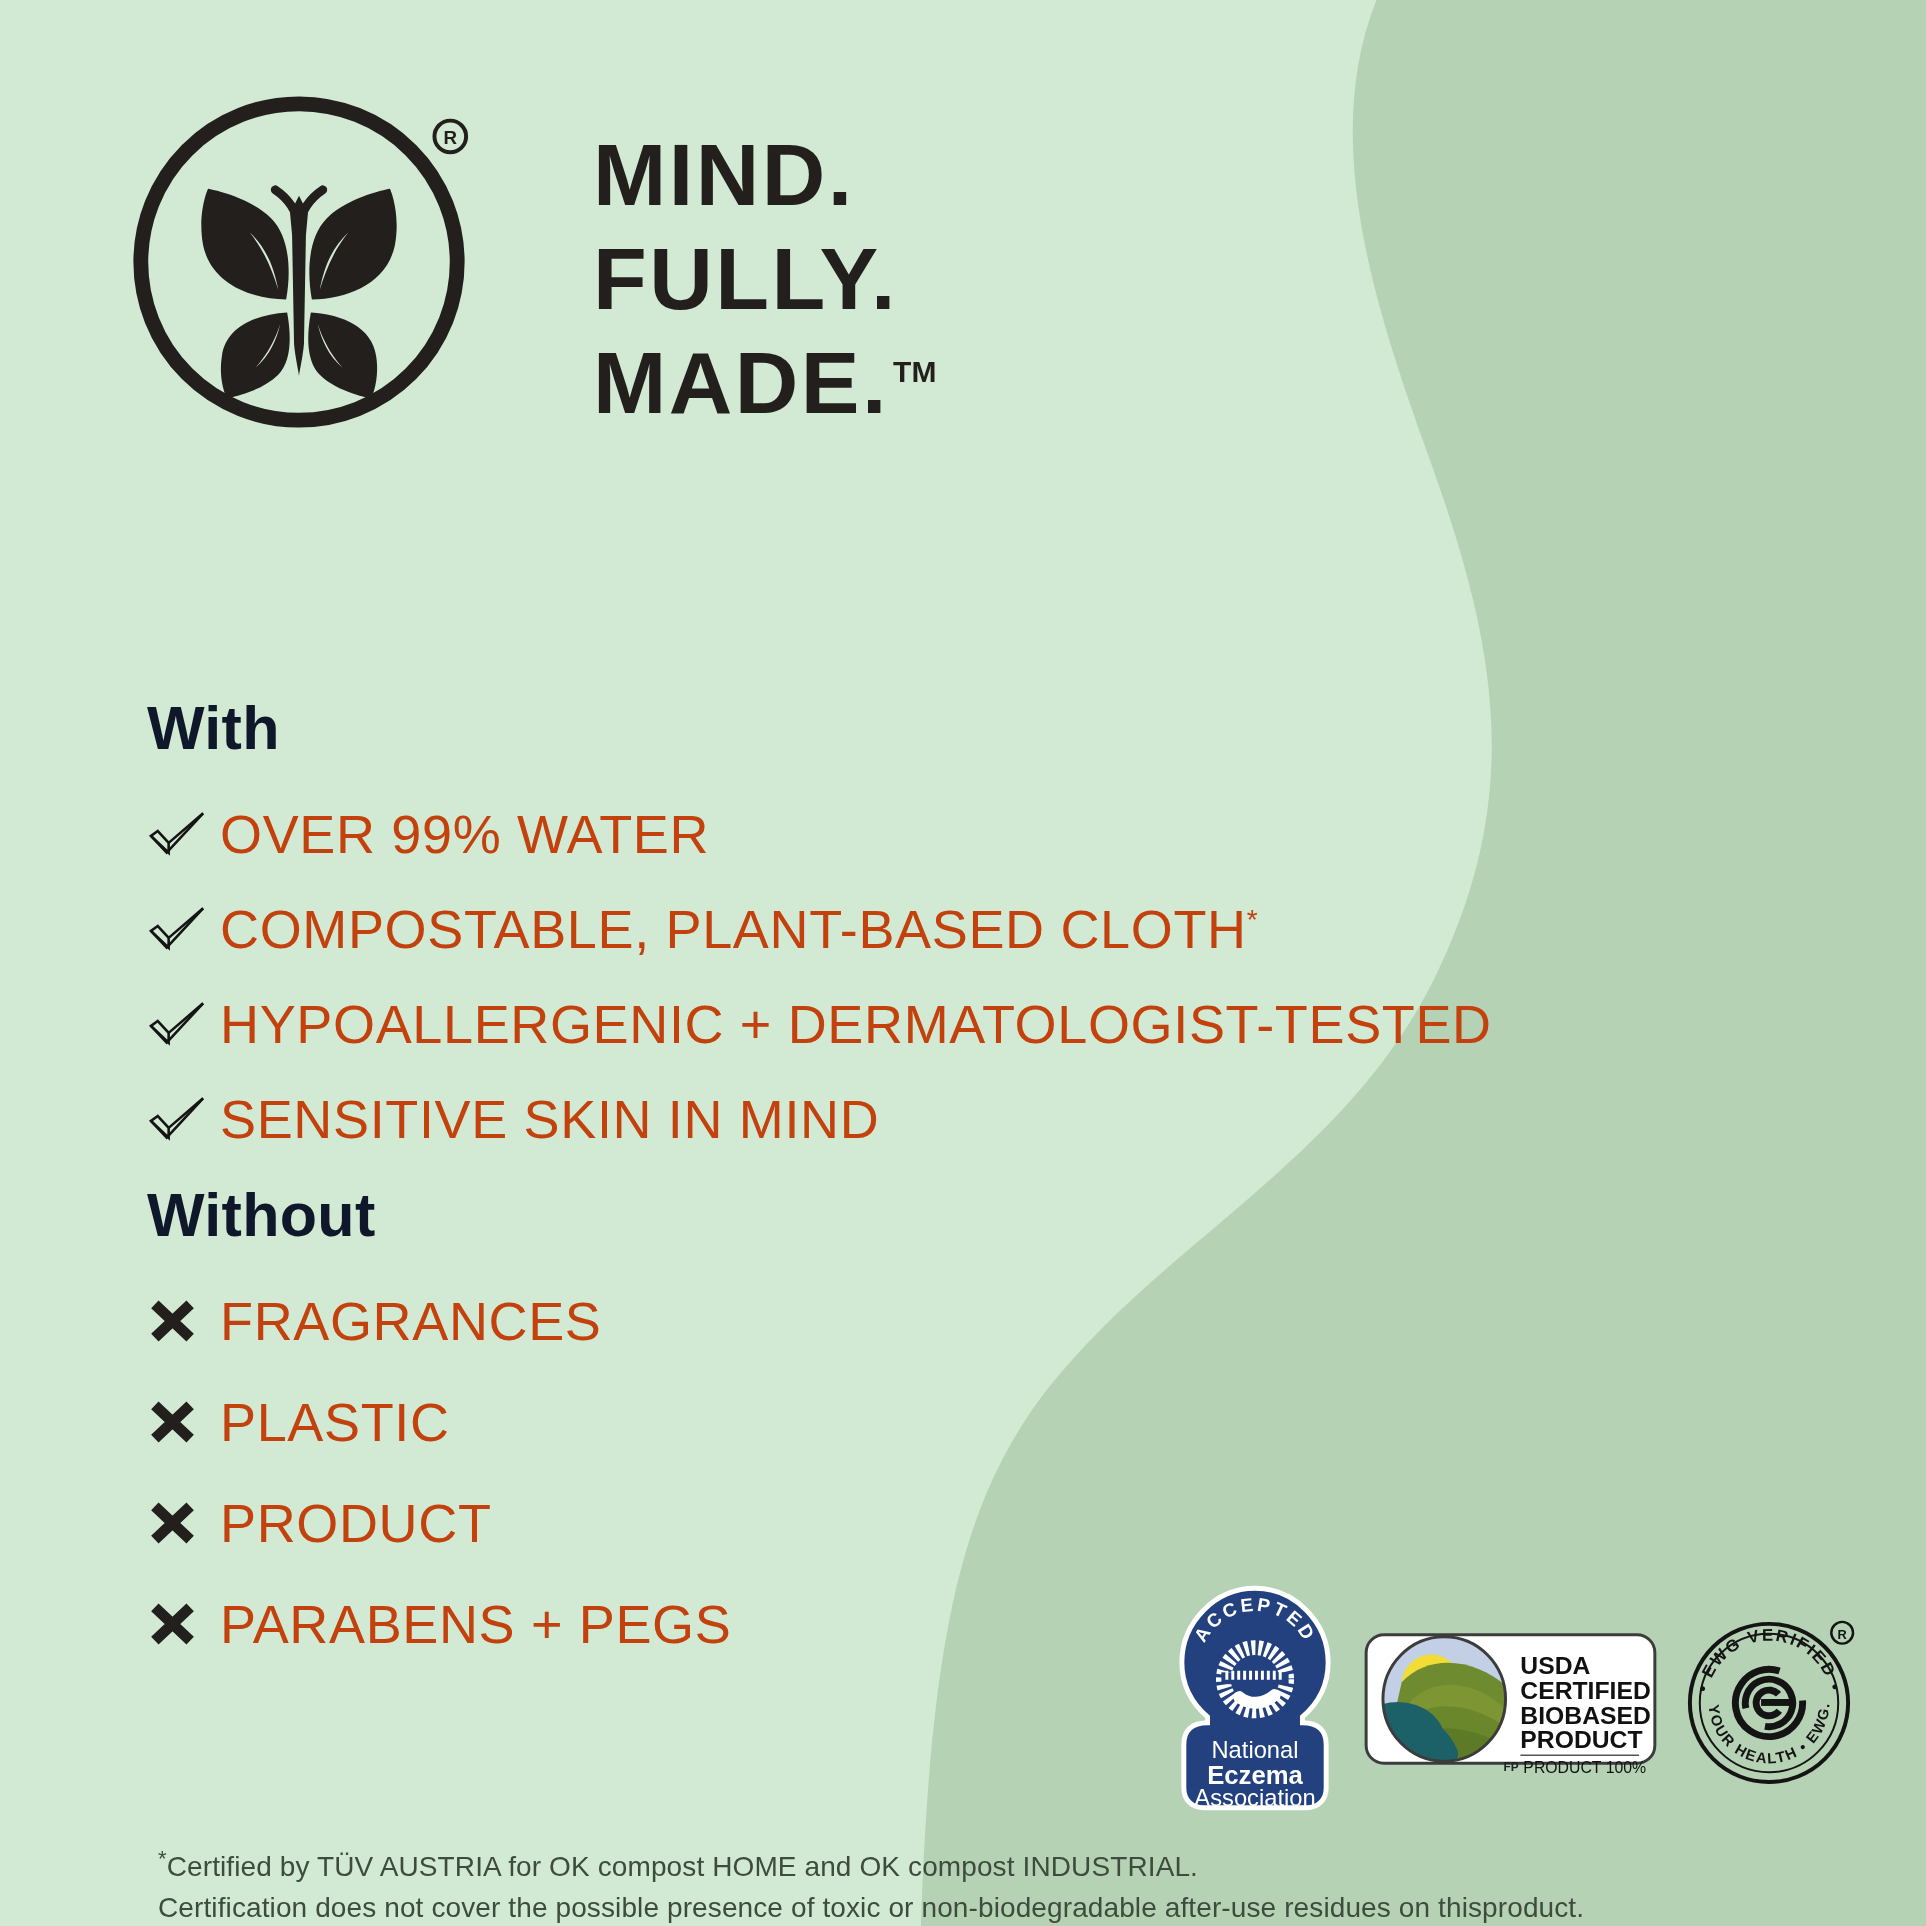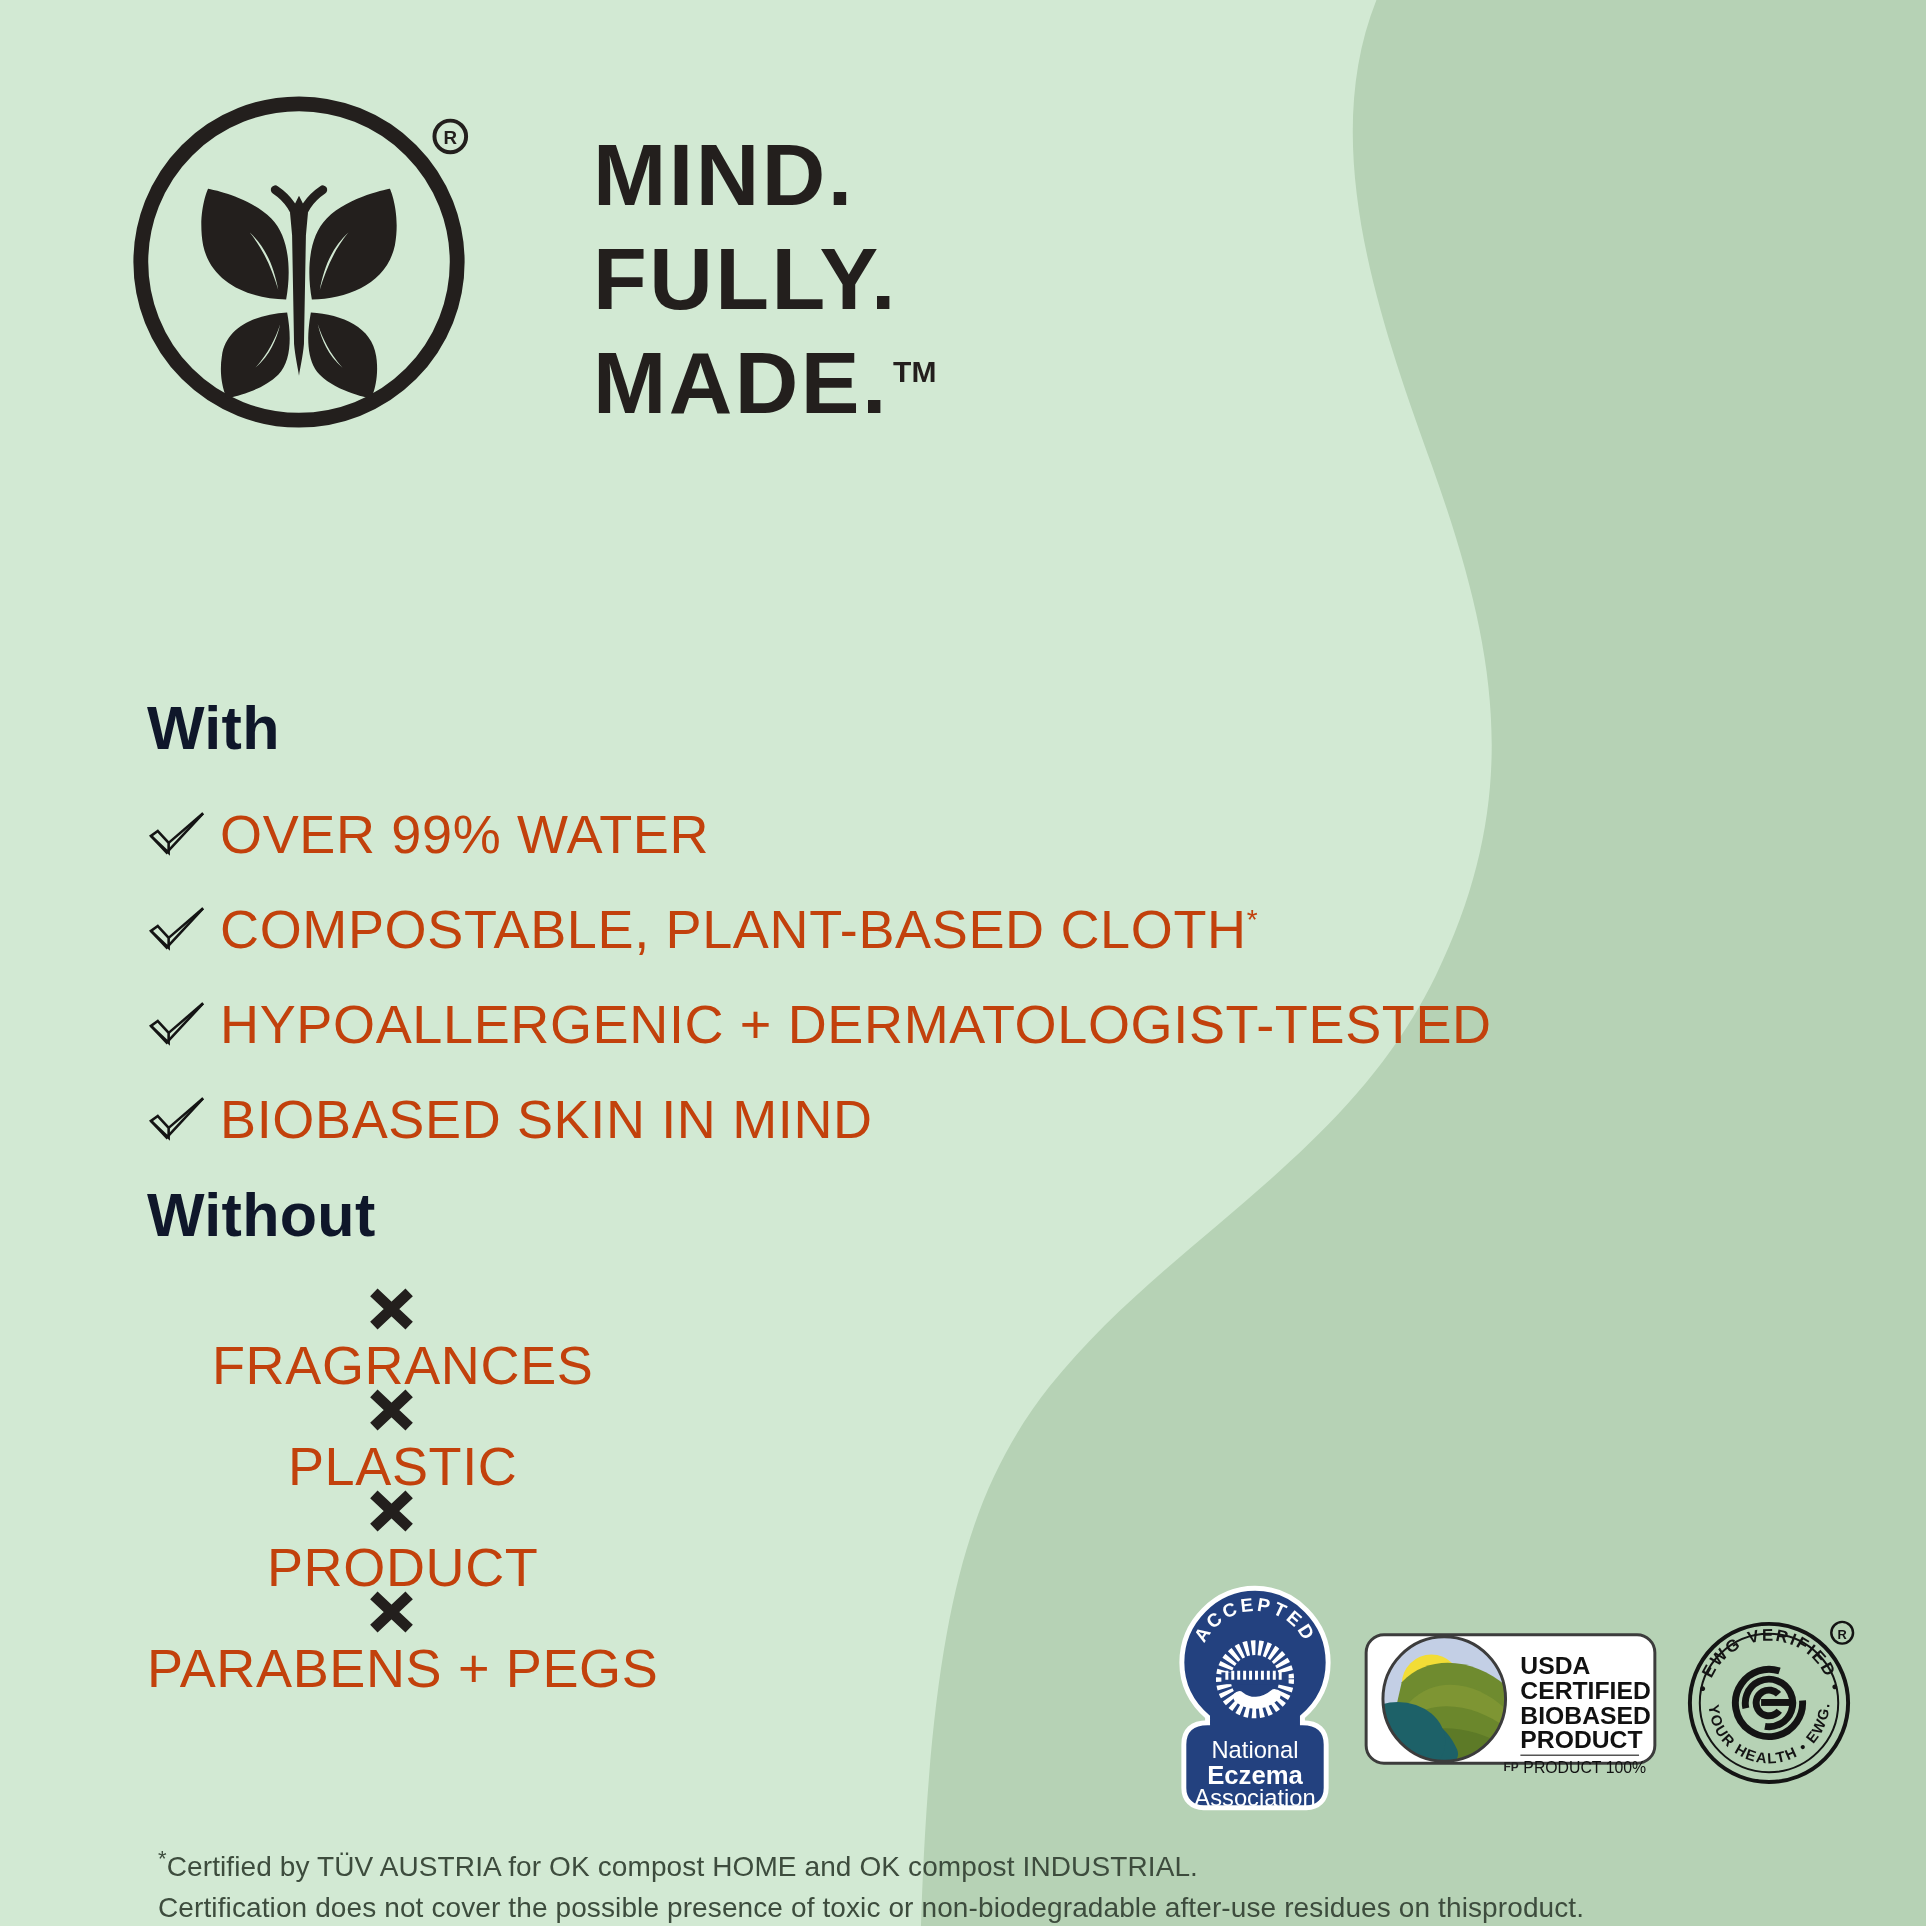--- a/index.html
+++ b/index.html
@@ -64,21 +64,21 @@
     color:#c2410c;
     font-size:54px;
     font-weight:400;
     letter-spacing:0.012em;
     white-space:nowrap;
   }
   .bullet .lbl sup { font-size:28px; vertical-align:super; }
 
   #with-section { top:693px; }
   #without-section { top:1180px; }
-  #without-section .bullet { margin-bottom:28px;flex-direction:column; }
+  #without-section .bullet { margin-bottom:28px; }
 
   
   #footnote {
     position:absolute; left:158px; top:1843px;
     z-index:3;
     color:#3d4c3d;
     font-size:28px;
     line-height:1.47;
     letter-spacing:0.004em;
     font-weight:400;
@@ -190,21 +190,21 @@
       </div>
 
       <div class="bullet">
         <span class="mk">
           <svg width="61" height="50" viewBox="0 0 62 50">
             <path d="M4,27 L20,44 L57,4" fill="none" stroke="#141414" stroke-width="2.6"></path>
             <path d="M11,22 L22,34 L22,44 L4,27 Z" fill="none" stroke="#141414" stroke-width="2.6"></path>
             <path d="M22,34 L57,4" fill="none" stroke="#141414" stroke-width="2.6"></path>
           </svg>
         </span>
-        <span class="lbl"><span>BIOBASED SKIN IN MIND</span></span>
+        <span class="lbl"><span>SENSITIVE SKIN IN MIND</span></span>
       </div>
 
     </div>
   </div>
 
   <div class="section" id="without-section">
     <div class="section-title">Without</div>
     <div class="bullets">
 
       <div class="bullet">

